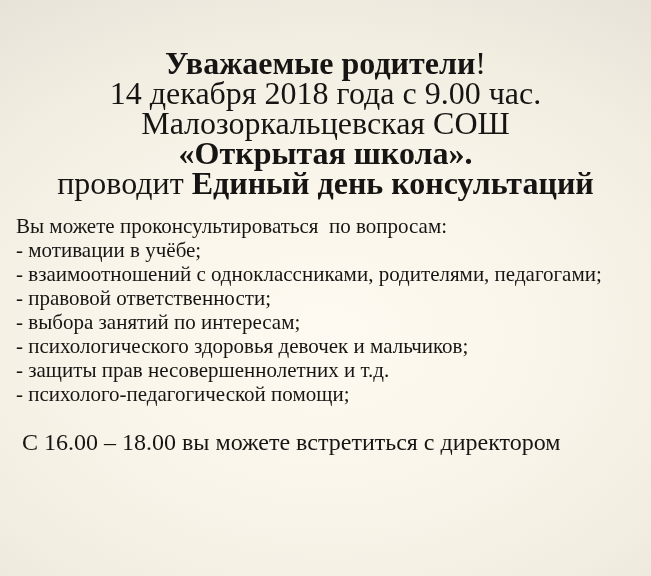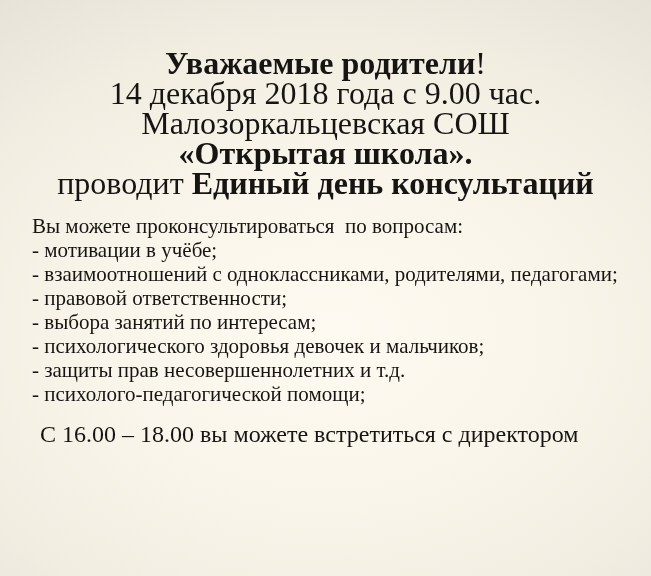--- a/index.html
+++ b/index.html
@@ -27,29 +27,29 @@
     padding-top: 48px;
     text-align: center;
     font-size: 32px;
     line-height: 30px;
   }
   .header .ln { white-space: pre-wrap; }
   .b { font-weight: bold; }
   .r { font-weight: normal; }
   .body-block {
     margin-top: 16px;
-    padding-left: 32px;
+    padding-left: 16px;
     padding-right: 18px;
     font-size: 21px;
     line-height: 24px;
   }
   .body-block .ln { white-space: pre-wrap; }
   .footer {
-    margin-top: 14px;
-    padding-left: 40px;
+    margin-top: 22px;
+    padding-left: 22px;
     padding-right: 18px;
     font-size: 24px;
     line-height: 29px;
   }
   .footer .ln { white-space: pre-wrap; }
 </style>
 </head>
 <body>
 
 <div class="page">

